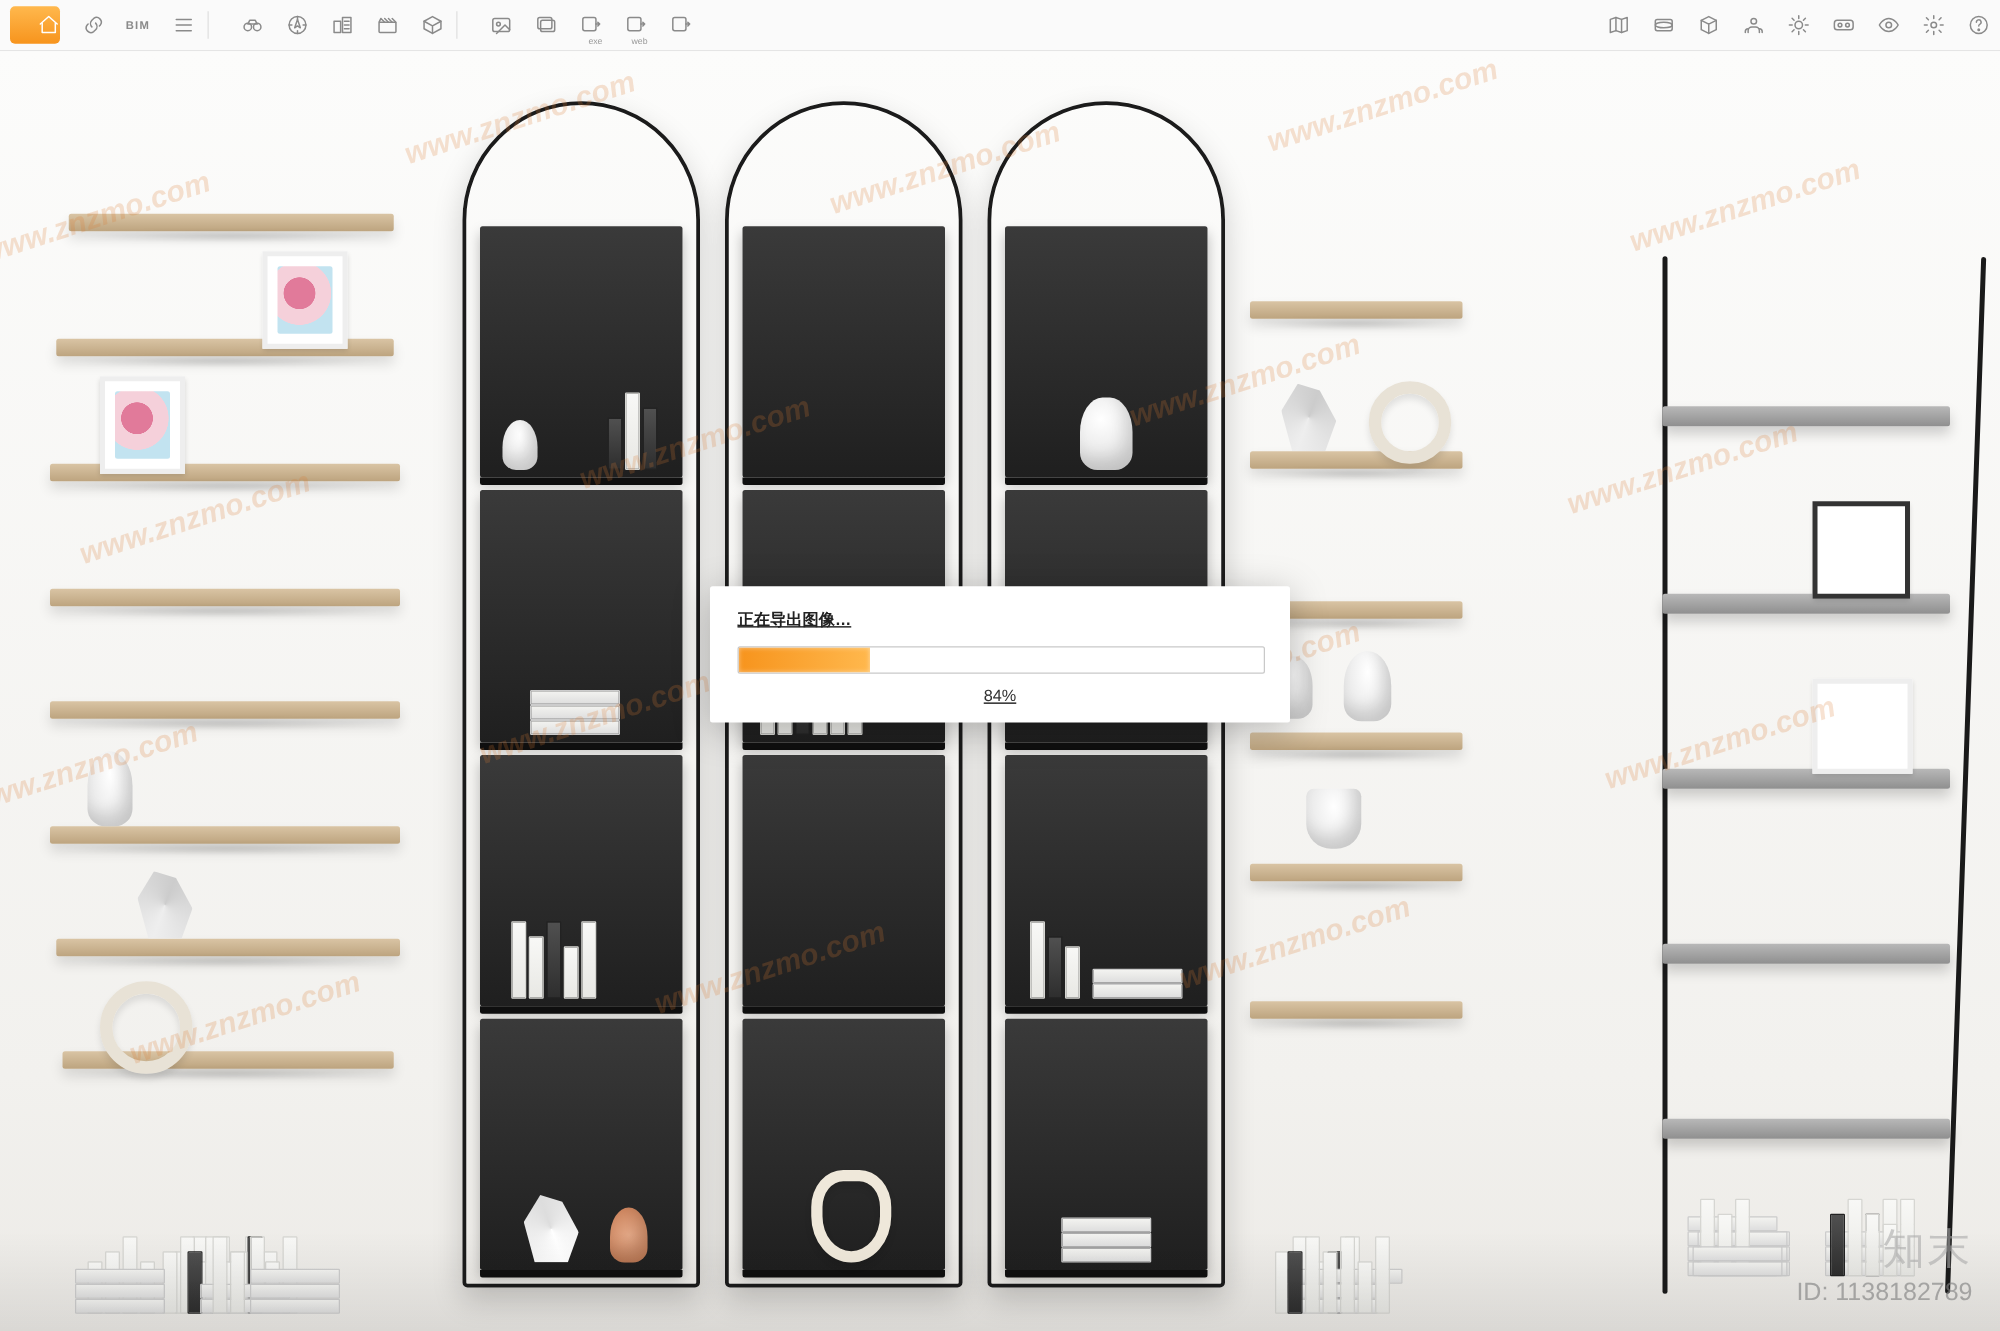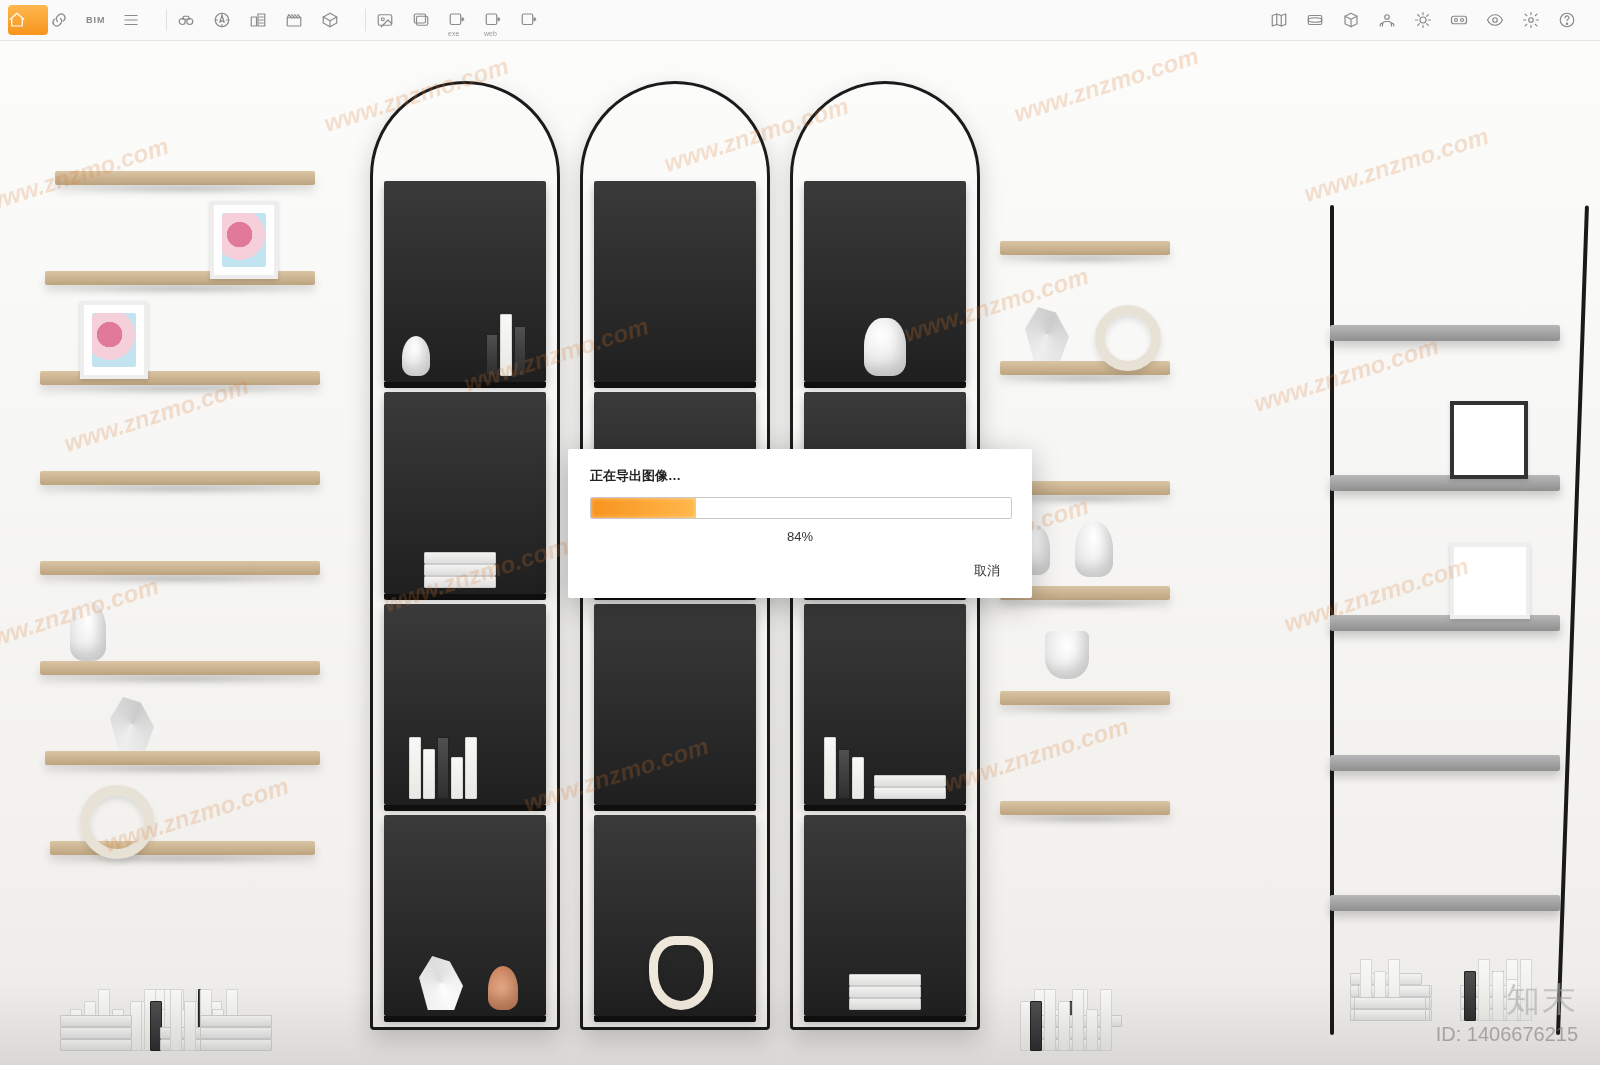--- a/index.html
+++ b/index.html
@@ -25,21 +25,21 @@
   .titlebar .logo { width:18px; height:18px; border-radius:4px; background:radial-gradient(circle at 30% 30%, #ffcf7a, var(--accent)); margin-right:8px; }
   .titlebar .title-text { white-space:nowrap; overflow:hidden; text-overflow:ellipsis; flex:1; }
   .win-controls { display:flex; height:100%; }
   .win-btn { width:46px; display:flex; align-items:center; justify-content:center; color:#666; cursor:pointer; }
 
   
   .toolbar { height:40px; background:var(--toolbar-bg); border-bottom:1px solid var(--toolbar-border); display:flex; align-items:center; padding:0 8px; gap:4px; }
   .toolbar-group { display:flex; align-items:center; gap:2px; }
   .toolbar-sep { width:1px; height:22px; background:#e0e0e0; margin:0 6px; }
   .toolbar-spacer { flex:1; }
-  .tbtn { width:34px; height:30px; border-radius:4px; display:flex; align-items:center; justify-content:flex-start; color:var(--icon-color); cursor:pointer; position:relative; }
+  .tbtn { width:34px; height:30px; border-radius:4px; display:flex; align-items:center; justify-content:flex-end; color:var(--icon-color); cursor:pointer; position:relative; }
   .tbtn.home { background:linear-gradient(180deg,#ffb84d,#f7941d); color:#fff; width:40px; }
   .tbtn svg { width:18px; height:18px; stroke:currentColor; fill:none; stroke-width:1.6; stroke-linecap:round; stroke-linejoin:round; }
   .tbtn .glyph { font-size:16px; line-height:1; }
   .tbtn .caption { position:absolute; bottom:-2px; font-size:7px; color:#999; }
   .notch { position:absolute; left:50%; top:70px; transform:translateX(-50%); width:30px; height:14px; overflow:visible; pointer-events:none; }
   .notch svg { display:block; }
 
   
   .viewport { flex:1; position:relative; overflow:hidden; background:linear-gradient(180deg,#fcfcfb 0%, #f2f1ee 80%, #eceae6 100%); }
   .render { position:absolute; inset:0; }
@@ -81,21 +81,21 @@
   .ladder .rail.l { left:0; }
   .ladder .rail.r { right:0; transform:rotate(2deg); transform-origin:bottom; }
   .ladder .lshelf { position:absolute; left:0; right:0; height:16px; background:linear-gradient(180deg,#b8b8b8,#8f8f8f); border-radius:2px; box-shadow:0 6px 10px rgba(0,0,0,0.18); }
 
   
   .brand-id { position:absolute; right:22px; bottom:18px; text-align:right; color:rgba(130,130,130,0.65); font-size:20px; line-height:1.3; pointer-events:none; }
   .brand-id .big { font-size:34px; color:rgba(170,170,170,0.6); letter-spacing:2px; }
 
   
   .dialog-backdrop { position:absolute; inset:0; display:flex; align-items:center; justify-content:center; }
-  .dialog { width:420px; background:#fff; border-radius:2px; box-shadow:var(--dialog-shadow); padding:18px 22px 14px; position:relative; top:-30px; }
+  .dialog { width:420px; background:#fff; border-radius:2px; box-shadow:var(--dialog-shadow); padding:18px 22px 14px; position:relative; top:-30px;text-decoration:underline; }
   .dialog .dlg-title { font-size:13px; font-weight:600; color:#222; margin-bottom:12px; }
   .dialog .bar { width:100%; height:20px; border:1px solid #c9c9c9; border-radius:2px; overflow:hidden; background:#fff; }
   .dialog .bar-fill { height:100%; width:25%; background:linear-gradient(90deg,var(--progress-grad-a),var(--progress-grad-b)); box-shadow:inset 0 0 4px rgba(255,255,255,0.5); }
   .dialog .pct { text-align:center; font-size:13px; color:#333; margin-top:10px; }
   .dialog .actions { display:flex; justify-content:flex-end; margin-top:14px; }
   .dialog .cancel { font-size:13px; color:#333; padding:4px 10px; cursor:pointer; border-radius:3px; }
 
 </style>
 </head>
 <body>
@@ -547,31 +547,28 @@
       <div class="wm" style="left:-30px; top:560px;">www.znzmo.com</div>
       <div class="wm" style="left:380px; top:520px;">www.znzmo.com</div>
       <div class="wm" style="left:900px; top:480px;">www.znzmo.com</div>
       <div class="wm" style="left:1280px; top:540px;">www.znzmo.com</div>
       <div class="wm" style="left:100px; top:760px;">www.znzmo.com</div>
       <div class="wm" style="left:520px; top:720px;">www.znzmo.com</div>
       <div class="wm" style="left:940px; top:700px;">www.znzmo.com</div>
 
       <div class="brand-id">
         <div class="big">知末</div>
-        <div>ID: 1406676215</div>
+        <div>ID: 1138182789</div>
       </div>
     </div>
 
     <div class="dialog-backdrop">
       <div class="dialog">
         <div class="dlg-title">正在导出图像…</div>
         <div class="bar">
           <div class="bar-fill" style="width: 25%;"></div>
         </div>
         <div class="pct">84%</div>
-        <div class="actions">
-          <div class="cancel">取消</div>
-        </div>
       </div>
     </div>
 
   </div>
 </div>
 
 </body></html>

